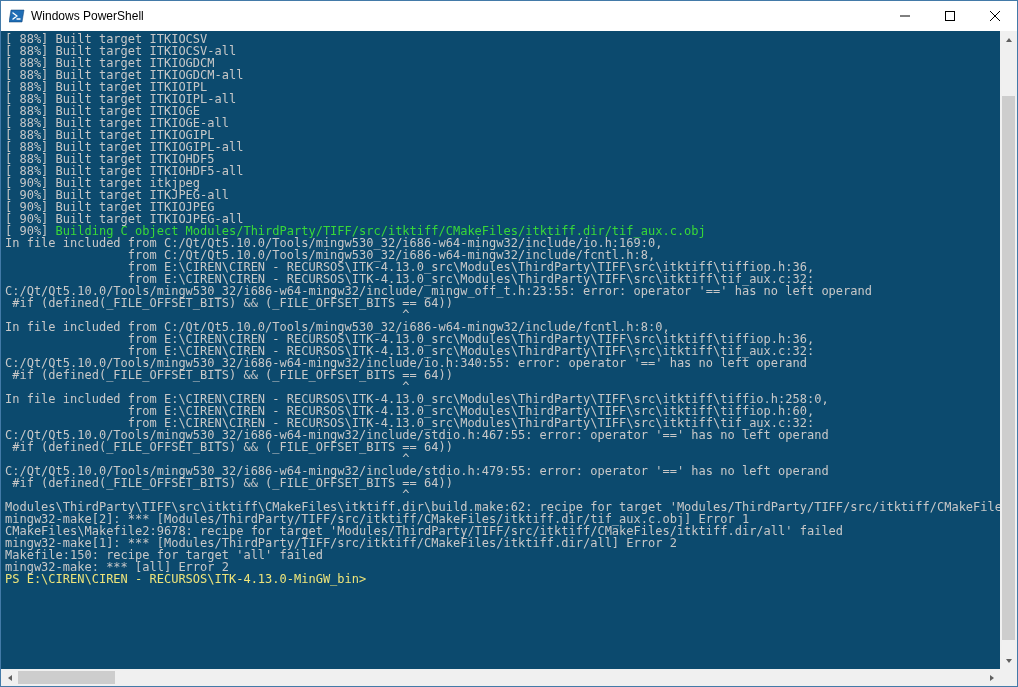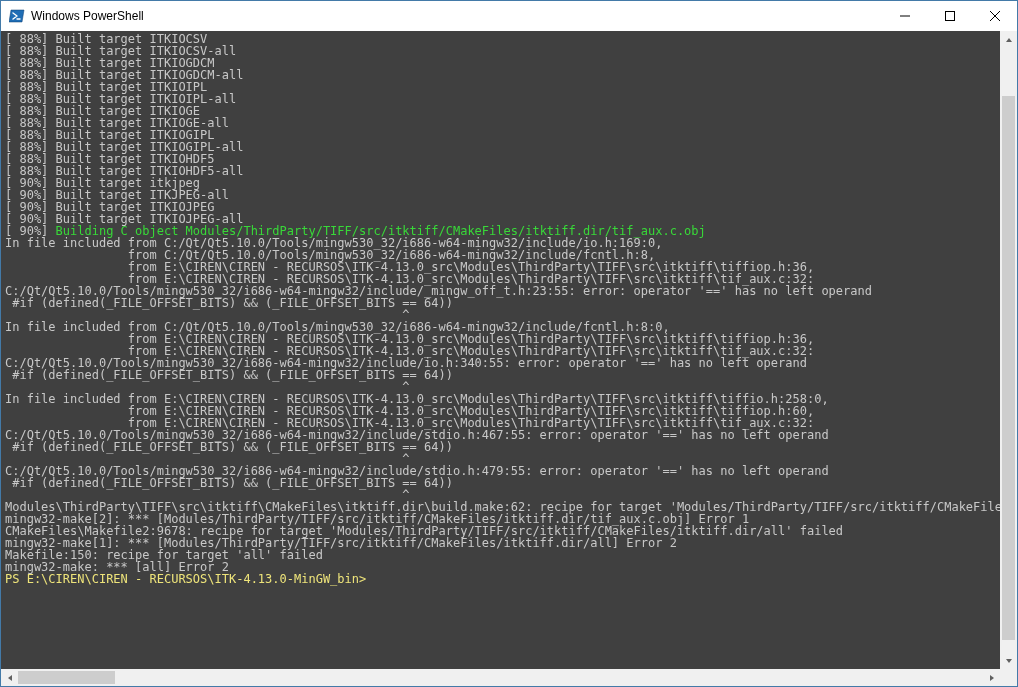--- a/index.html
+++ b/index.html
@@ -54,21 +54,21 @@
     justify-content: center;
     font-family: "Segoe UI", sans-serif;
     font-size: 10px;
     color: #000;
     background: transparent;
   }
   .title-btn svg { display:block; }
   .terminal-wrap {
     flex: 1 1 auto;
     display: flex;
-    background: #404040;
+    background: #0c4a6e;
     overflow: hidden;
     position: relative;
   }
   .terminal {
     flex: 1 1 auto;
     padding: 2px 4px 4px 4px;
     font-family: Consolas, "Lucida Console", monospace;
     font-size: 12px;
     line-height: 12px;
     color: #c8c8c8;

